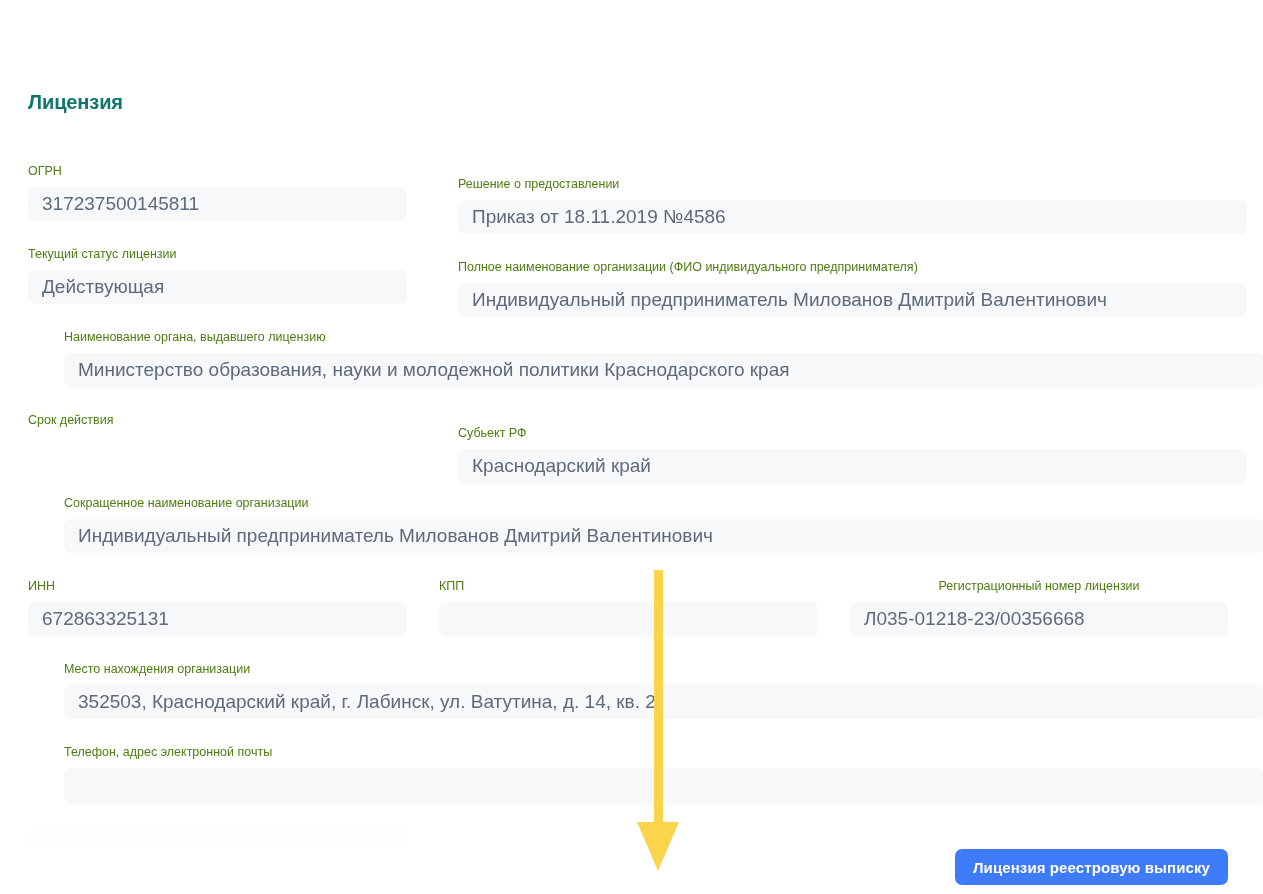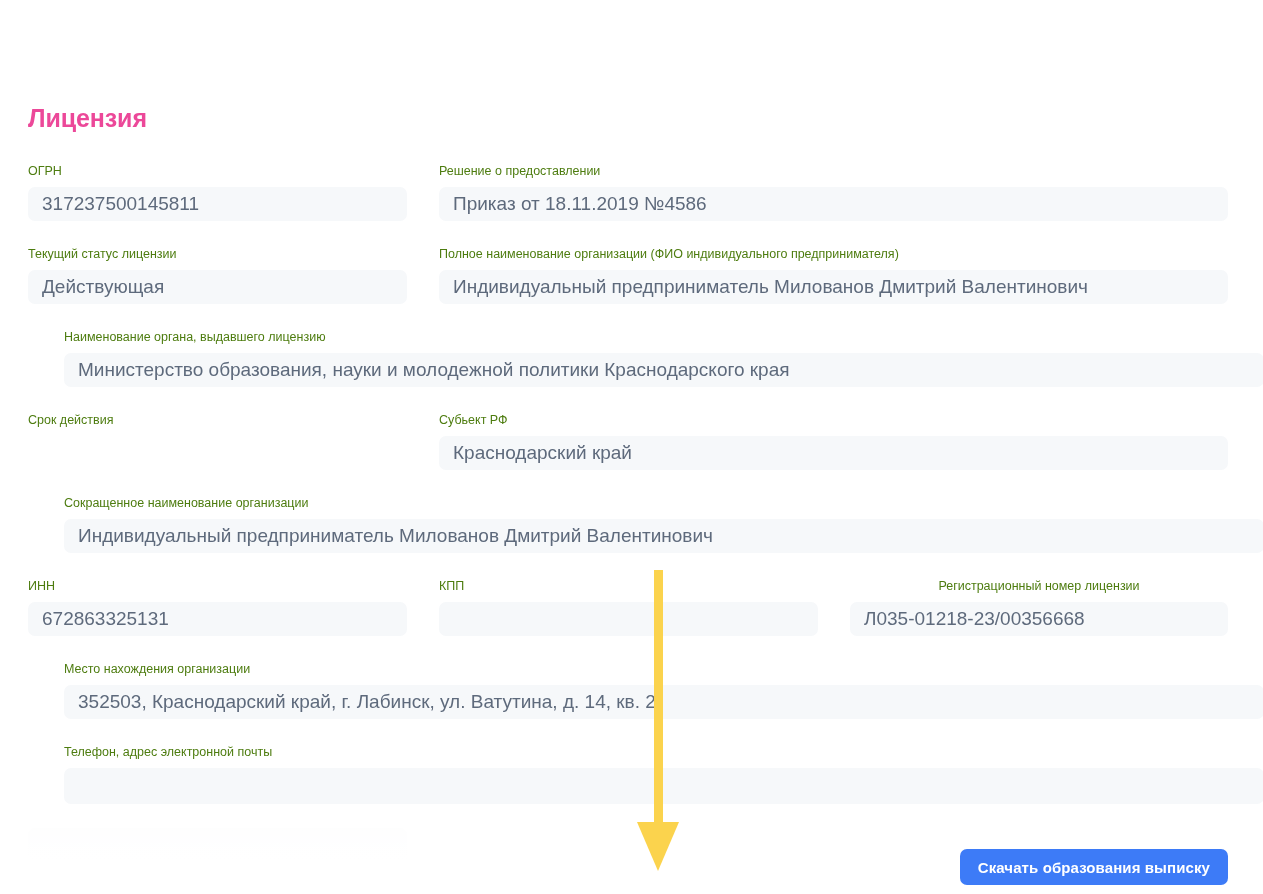--- a/index.html
+++ b/index.html
@@ -22,24 +22,24 @@
     position: absolute;
     left: 0;
     top: 0;
     width: 1263px;
     height: 894px;
     overflow: hidden;
   }
   .page-title {
     position: absolute;
     left: 28px;
-    top: 102px;
-    font-size: 25px;
+    top: 86px;
+    font-size: 20px;
     font-weight: bold;
-    color: #ec4899;
+    color: #0f766e;
     letter-spacing: -0.1px;
     line-height: 32px;
   }
 
   
   .row {
     position: absolute;
     left: 0;
     width: 1263px;
     display: flex;
@@ -66,21 +66,21 @@
     padding: 0 14px;
     font-size: 19px;
     color: #5e6a7c;
     white-space: nowrap;
     overflow: hidden;
   }
   .field-box.tall { height: 36px; }
 
   
   .col-a { position: absolute; left: 28px; width: 379px; }
-  .col-b { position: absolute; left: 439px; width: 789px; }
+  .col-b { position: absolute; left: 458px; width: 789px; margin-top: 13px; }
   .col-full { position: absolute; left: 20px; width: 1200px; margin-left: 44px; }
   .col-i1 { position: absolute; left: 28px; width: 379px; }
   .col-i2 { position: absolute; left: 439px; width: 379px; }
   .col-i3 { position: absolute; left: 850px; width: 378px; text-align: center; }
 
   
   .bottom-fade {
     position: absolute;
     left: 0;
     top: 806px;
@@ -227,16 +227,16 @@
   <div class="bottom-fade"></div>
 
   <div class="arrow">
     <svg width="60" height="308" viewBox="0 0 60 308" xmlns="http://www.w3.org/2000/svg">
       <rect x="26" y="0" width="9" height="260" fill="#fbd34d"></rect>
       <polygon points="9,252 51,252 30,301" fill="#fbd34d"></polygon>
     </svg>
   </div>
 
   <div class="footer-bar">
-    <button class="download-button">Скачать образования выписку</button>
+    <button class="download-button">Лицензия реестровую выписку</button>
   </div>
 
 </div>
 
 </body></html>

